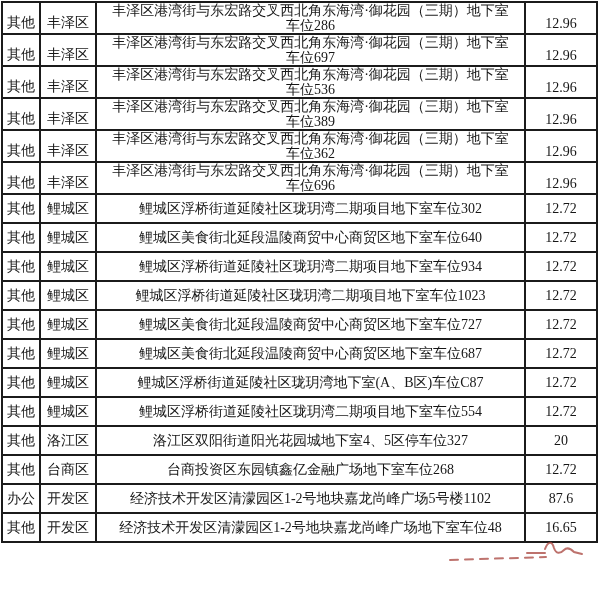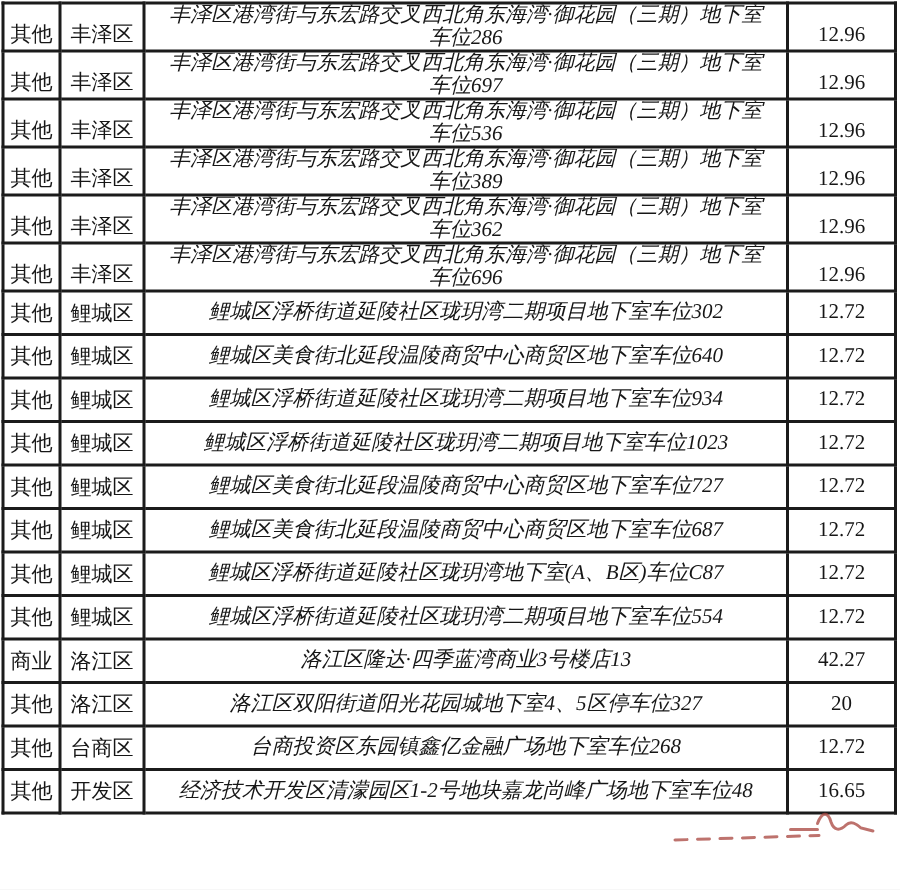--- a/index.html
+++ b/index.html
@@ -28,21 +28,20 @@
     font-size: 14px;
     padding: 0 2px;
     overflow: hidden;
   }
   tr.row-single { height: 29px; }
   tr.row-double { height: 30px; }
   td.cell-desc {
     white-space: pre-line;
     line-height: 15px;
     vertical-align: middle;
-    font-style: italic;
   }
   tr.row-single td { vertical-align: middle; }
   tr.row-double td.cell-side,
   tr.row-double td.cell-value {
     vertical-align: bottom;
     padding-bottom: 1px;
   }
   .annotation-overlay {
     position: absolute;
     left: 0;
@@ -149,36 +148,36 @@
           <td class="cell-desc">鲤城区浮桥街道延陵社区珑玥湾地下室(A、B区)车位C87</td>
           <td class="cell-value">12.72</td>
         </tr>
         <tr class="row-single">
           <td class="cell-side">其他</td>
           <td class="cell-side">鲤城区</td>
           <td class="cell-desc">鲤城区浮桥街道延陵社区珑玥湾二期项目地下室车位554</td>
           <td class="cell-value">12.72</td>
         </tr>
         <tr class="row-single">
-          <td class="cell-side">商业</td>
-          <td class="cell-side">洛江区</td>
-          <td class="cell-desc">洛江区隆达·四季蓝湾商业3号楼店13</td>
-          <td class="cell-value">42.27</td>
-        </tr>
-        <tr class="row-single">
           <td class="cell-side">其他</td>
           <td class="cell-side">洛江区</td>
           <td class="cell-desc">洛江区双阳街道阳光花园城地下室4、5区停车位327</td>
           <td class="cell-value">20</td>
         </tr>
         <tr class="row-single">
           <td class="cell-side">其他</td>
           <td class="cell-side">台商区</td>
           <td class="cell-desc">台商投资区东园镇鑫亿金融广场地下室车位268</td>
           <td class="cell-value">12.72</td>
+        </tr>
+        <tr class="row-single">
+          <td class="cell-side">办公</td>
+          <td class="cell-side">开发区</td>
+          <td class="cell-desc">经济技术开发区清濛园区1-2号地块嘉龙尚峰广场5号楼1102</td>
+          <td class="cell-value">87.6</td>
         </tr>
         <tr class="row-single">
           <td class="cell-side">其他</td>
           <td class="cell-side">开发区</td>
           <td class="cell-desc">经济技术开发区清濛园区1-2号地块嘉龙尚峰广场地下室车位48</td>
           <td class="cell-value">16.65</td>
         </tr>
       </tbody>
   </table>
 

